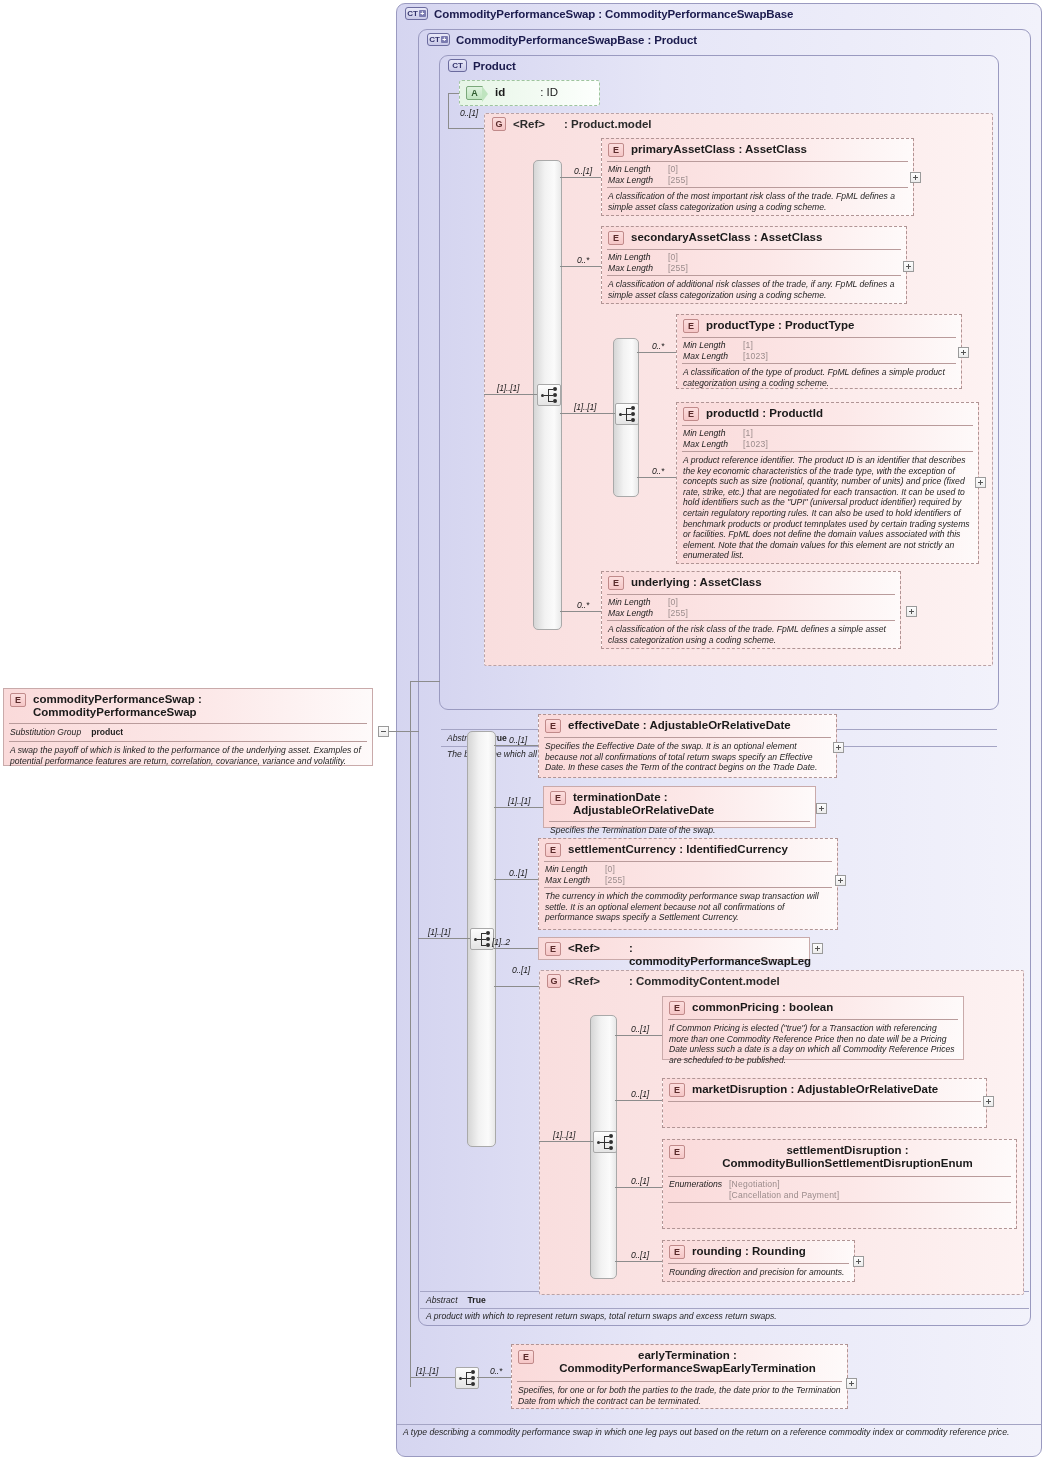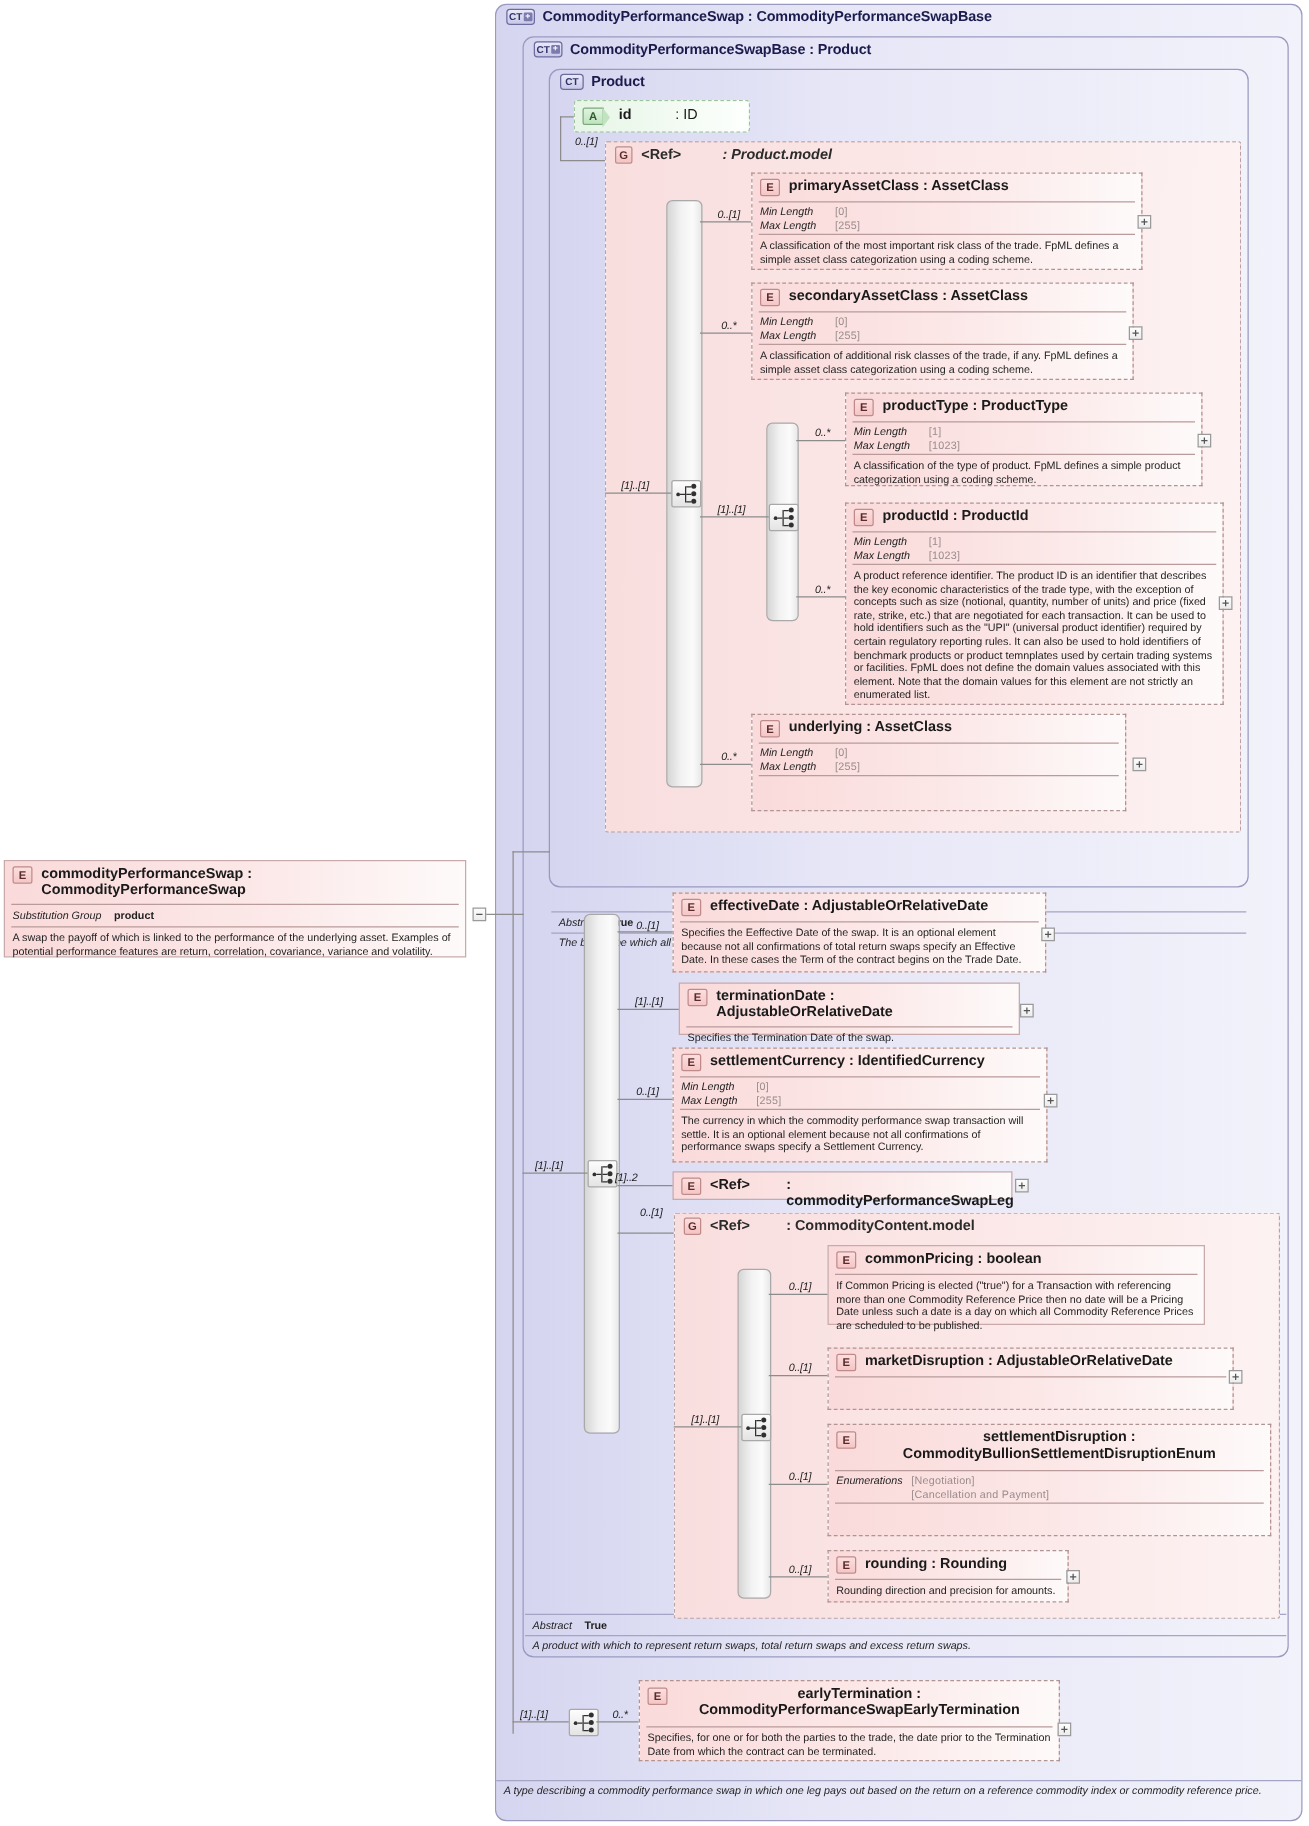--- a/index.html
+++ b/index.html
@@ -55,21 +55,21 @@
   .node.attr{border:1px dashed #9ec49e;
     background:linear-gradient(to right,#e6f5e6 0%,#f1faf1 50%,#fdfffd 100%);}
   .node-title{padding:4px 6px 4px 6px;display:flex;align-items:flex-start;gap:7px;
     font-size:11.5px;font-weight:700;color:#1a1a1a;line-height:13px;}
   .node-title .ic{flex:none;margin-top:0px;}
   .node-sep{height:1px;background:#b99b9b;margin:0 5px;}
   .facets{padding:2px 6px 2px 6px;font-size:8.6px;color:#232323;line-height:10.5px;}
   .facets .row{display:flex;}
   .facets .lbl{font-style:italic;width:60px;flex:none;}
   .facets .val{color:#9b8c8c;letter-spacing:.2px;}
-  .doc{padding:3px 6px 4px 6px;font-size:8.6px;color:#1f1f1f;
+  .doc{padding:3px 6px 4px 6px;font-size:8.6px;font-style:italic;color:#1f1f1f;
     line-height:10.6px;}
   .plainrow{padding:3px 6px;font-size:8.6px;color:#1f1f1f;line-height:11px;display:flex;gap:10px;}
   .plainrow .lbl{font-style:italic;}
   .plainrow .val{font-weight:700;font-size:8.6px;}
 
   
   .hline{position:absolute;height:1px;background:#8c8c8c;}
   .vline{position:absolute;width:1px;background:#8c8c8c;}
   .card{position:absolute;font-size:8.6px;font-style:italic;color:#1a1a1a;
     white-space:nowrap;letter-spacing:-.2px;}
@@ -157,21 +157,21 @@
     </div>
   </div>
 
   <div class="vline" style="left:448px;top:93px;height:35px;"></div>
   <div class="hline" style="left:448px;top:93px;width:11px;"></div>
 
   <div class="box grp" style="left:484px;top:113px;width:509px;height:553px;">
     <div class="hdr">
       <span class="ic ic-g">G</span>
       <span>&lt;Ref&gt;</span>
-      <span style="margin-left:26px;font-style:italic;">: Product.model</span>
+      <span style="margin-left:12px;">: Product.model</span>
     </div>
   </div>
   <div class="card" style="left:460px;top:108px;">0..[1]</div>
   <div class="hline" style="left:448px;top:128px;width:36px;"></div>
 
   <div class="bar" style="left:533px;top:160px;width:27px;height:468px;"></div>
   <div class="seq" style="left:537px;top:384px;">
     <i style="left:3px;top:9px;width:3px;height:3px;border-radius:2px;"></i>
     <i style="left:6px;top:10px;width:4px;height:1px;"></i>
     <i style="left:10px;top:4px;width:1px;height:13px;"></i>
@@ -302,20 +302,21 @@
       <div class="row">
           <span class="lbl">Min Length</span>
           <span class="val">[0]</span>
         </div>
       <div class="row">
           <span class="lbl">Max Length</span>
           <span class="val">[255]</span>
         </div>
     </div>
     <div class="node-sep"></div>
+    <div class="doc">A classification of the risk class of the trade. FpML defines a simple asset class categorization using a coding scheme.</div>
   </div>
   <div class="hline" style="left:560px;top:611px;width:41px;"></div>
   <div class="card" style="left:577px;top:600px;">0..*</div>
   <div class="tog plus" style="left:906px;top:606px;"></div>
 
   <div class="box node" style="left:3px;top:688px;width:370px;height:78px;">
     <div class="node-title">
       <span class="ic ic-e">E</span>
       <span>commodityPerformanceSwap : CommodityPerformanceSwap</span>
     </div>

